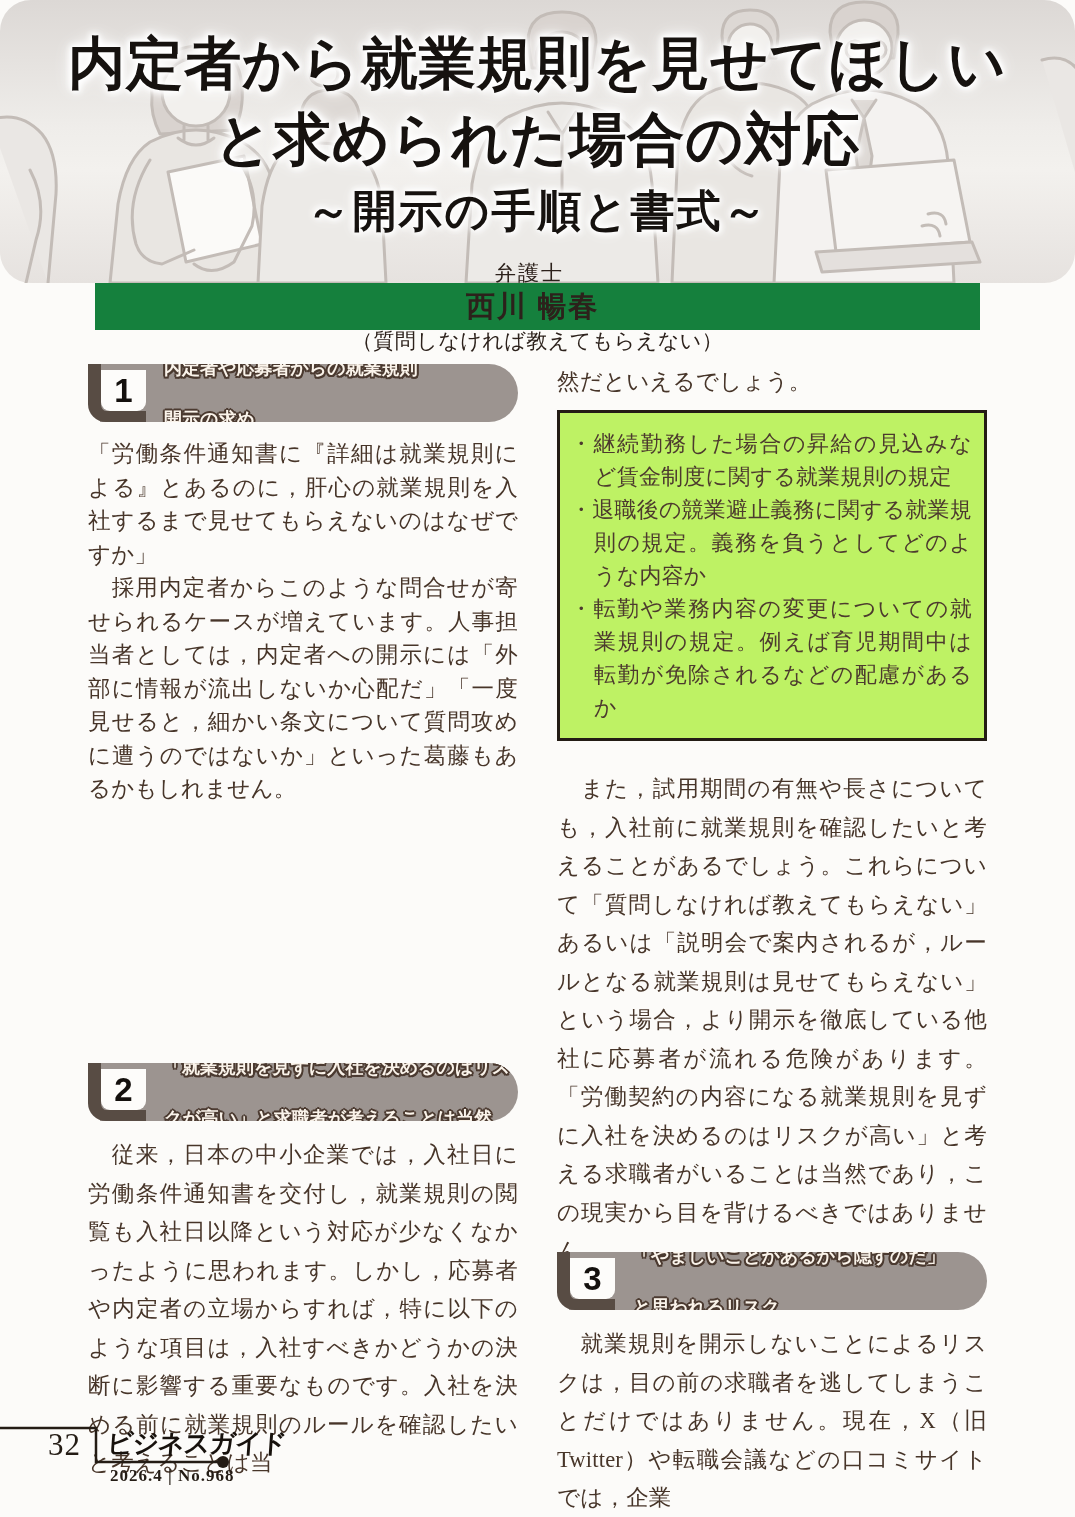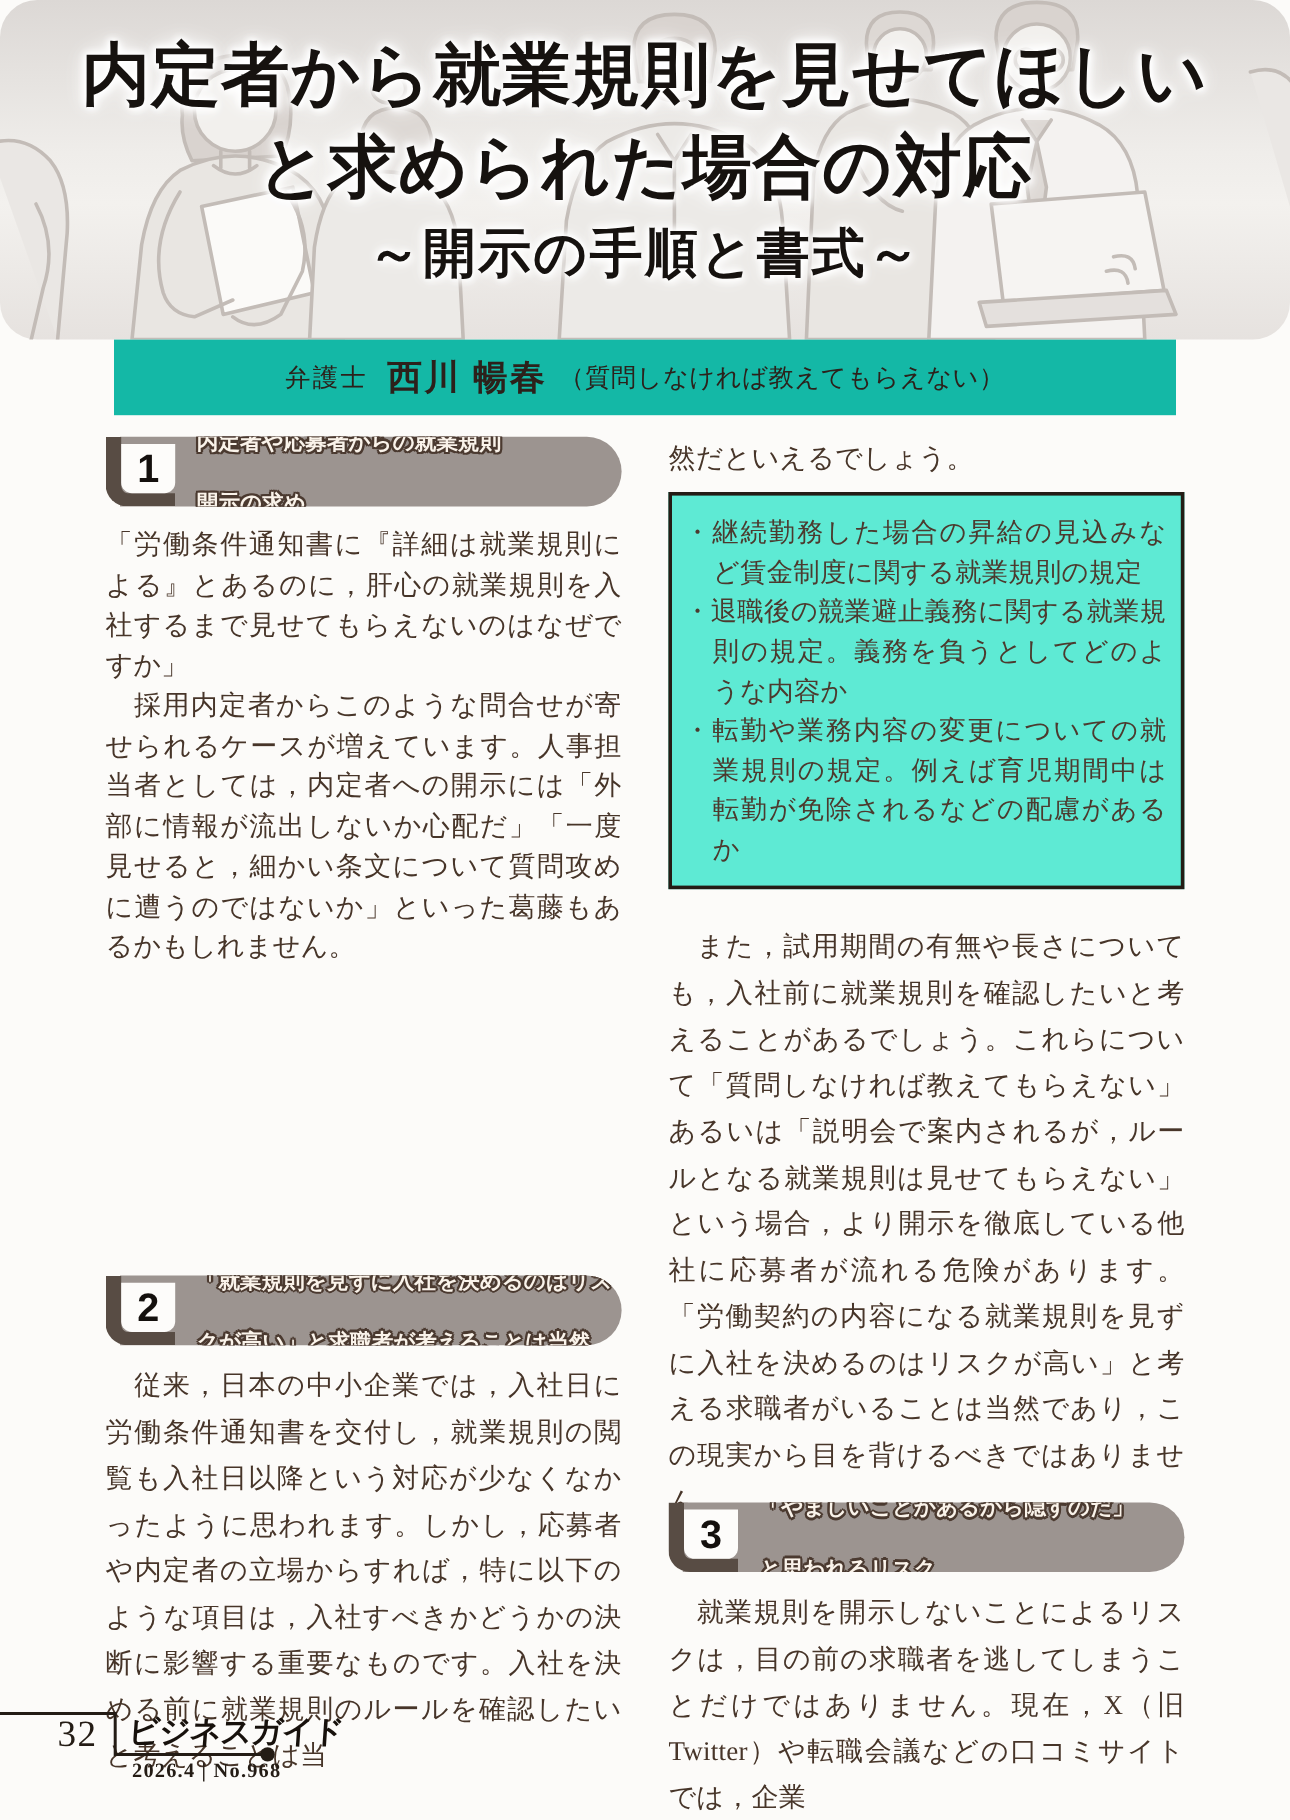--- a/index.html
+++ b/index.html
@@ -23,22 +23,22 @@
   }
   .title-line {
     display:block; font-size:57px; line-height:1.33; letter-spacing:1px;
     text-shadow:0 0 4px #fff,0 0 9px #fff,0 0 14px #fff,0 0 20px rgba(255,255,255,.95),2px 2px 6px #fff,-2px -2px 6px #fff;
   }
   .subtitle {
     display:block; margin-top:4px; font-size:44px; letter-spacing:2px;
     text-shadow:0 0 4px #fff,0 0 9px #fff,0 0 16px rgba(255,255,255,.95),2px 2px 6px #fff,-2px -2px 6px #fff;
   }
   .author-strip {
-    position:absolute; top:283px; left:95px; width:885px; height:63px;
-    background:#14b8a6; display:flex; align-items:center; justify-content:center; color:#2c211b;
+    position:absolute; top:283px; left:95px; width:885px; height:47px;
+    background:#15803d; display:flex; align-items:center; justify-content:center; color:#2c211b;flex-direction:column;
   }
   .author-role { font-size:21px; margin-right:16px; letter-spacing:2px; }
   .author-name { font-size:29px; font-weight:bold; margin-right:10px; letter-spacing:2px; }
   .author-affil { font-size:21px; letter-spacing:0.5px; }
 
   
   .block { position:absolute; width:430px; }
   .bl-sec1 { left:88px;  top:364px; }
   .bl-sec2 { left:88px;  top:1063px; }
   .br-cont { left:557px; top:364px; }
@@ -75,21 +75,21 @@
   .sec-num {
     position:absolute; left:0; top:6px; right:0; bottom:0;
     background:#fdfcfa; border-radius:0 0 9px 9px;
     display:flex; align-items:center; justify-content:center;
     font-family:"Liberation Sans","DejaVu Sans",sans-serif; font-weight:bold;
     font-size:33px; color:#14100d;
   }
 
   
   .rule-box {
-    border:3px solid #241c15; background:#5eead4;
+    border:3px solid #241c15; background:#bef264;
     padding:14px 12px 14px 10px; box-sizing:border-box;
   }
   .rule-box ul { margin:0; padding:0; list-style:none; }
   .rule-box li {
     font-family:"Liberation Sans","DejaVu Sans",sans-serif;
     font-size:22px; line-height:33px; color:#4c3a2e;
     padding-left:24px; text-indent:-24px; text-align:justify; letter-spacing:0.2px;
   }
 
   

